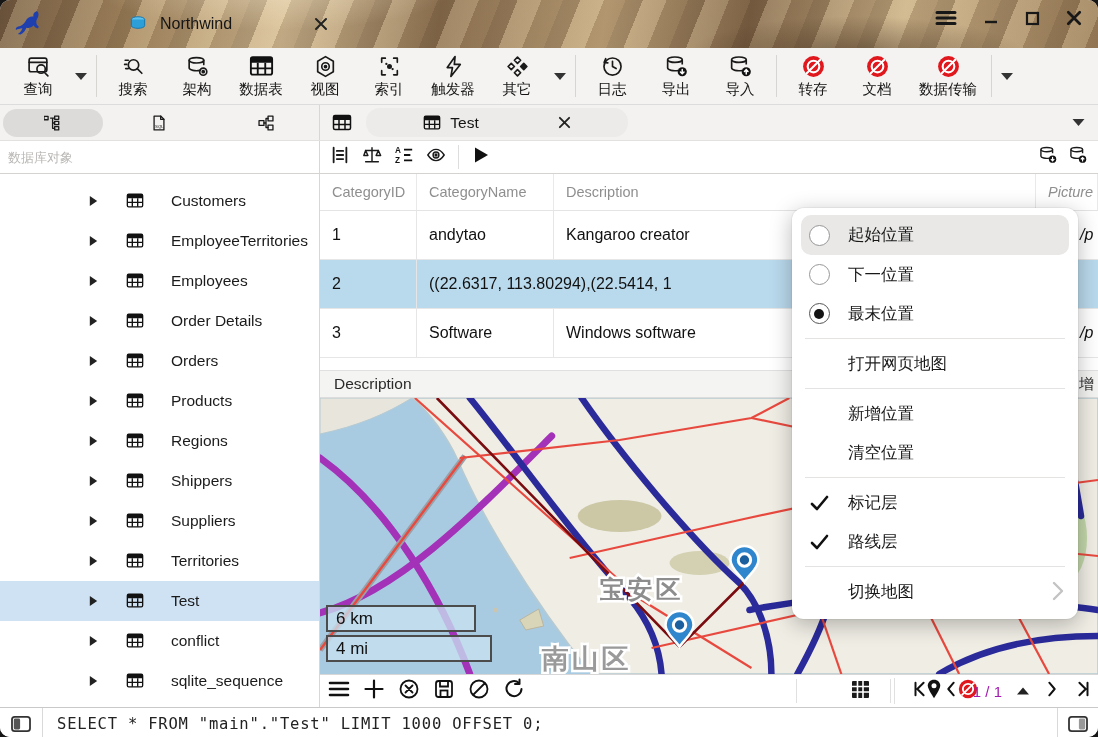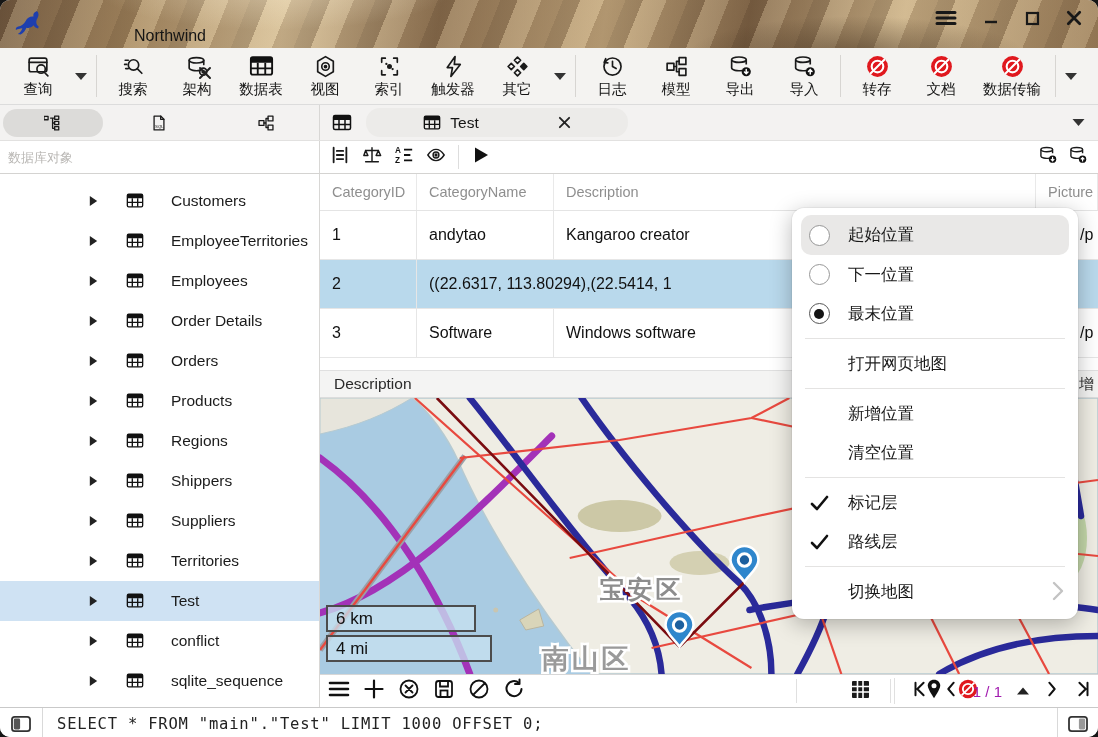--- a/index.html
+++ b/index.html
@@ -7,21 +7,21 @@
     background:#fff;font-family:"Liberation Sans",sans-serif;color:#1a1a1a;}
   
   .titlebar{position:relative;height:48px;
     background:
       radial-gradient(ellipse 260px 60px at 78% 115%, rgba(58,40,24,.5), transparent 65%),
       radial-gradient(ellipse 300px 70px at 25% -25%, rgba(255,242,214,.38), transparent 60%),
       repeating-linear-gradient(112deg, rgba(88,63,42,.28) 0 16px, rgba(228,204,168,.26) 16px 38px, rgba(133,104,74,.3) 38px 58px),
       linear-gradient(100deg,#6e573f 0%,#a3875f 12%,#d9c49c 26%,#8a6f4f 40%,#c4aa80 55%,#7c6245 68%,#cdb58b 82%,#967a56 100%);
     display:flex;align-items:center;}
   .kangaroo{position:absolute;left:13px;top:9px;width:28px;height:28px;}
-  .app-tab{position:absolute;left:118px;top:6px;height:36px;display:flex;align-items:center;gap:21px;padding:0 10px;flex-direction:column;}
+  .app-tab{position:absolute;left:118px;top:6px;height:36px;display:flex;align-items:center;gap:12px;padding:0 10px;}
   .app-tab .ttl{font-size:16px;color:#151515;}
   .tab-close,.win-btn{display:flex;align-items:center;justify-content:center;cursor:default;}
   .win-group{position:absolute;right:16px;top:10px;display:flex;align-items:center;gap:26px;}
   
   .toolbar{height:56px;background:#f4f3f1;border-bottom:1px solid #dcdcdc;display:flex;align-items:center;padding:0 6px;}
   .tb-btn{display:flex;flex-direction:column;align-items:center;justify-content:center;gap:1px;height:52px;padding:0 10px;min-width:44px;}
   .tb-btn .lbl{font-size:14.5px;color:#141414;white-space:nowrap;}
   .tb-sep{width:1px;height:42px;background:#d7d5d2;margin:0 4px;}
   .tb-arrow{display:flex;align-items:center;justify-content:center;width:22px;height:52px;}
   .ic24{width:25px;height:25px;}
@@ -55,21 +55,21 @@
   
   .rightpanel{flex:1;position:relative;background:#fff;}
   .grid{position:absolute;top:0;left:0;right:0;}
   .g-head{display:flex;height:36px;border-bottom:1px solid #e4e4e4;align-items:center;}
   .g-row{display:flex;height:48px;border-bottom:1px solid #e6e6e6;align-items:center;}
   .g-row.sel .gc{background:#b9d9ec;}
   .gc{height:100%;display:flex;align-items:center;padding:0 12px;border-right:1px solid #e6e6e6;overflow:hidden;white-space:nowrap;box-sizing:border-box;}
   .c-id{width:97px;flex:none;}
   .c-name{width:137px;flex:none;}
   .c-desc{width:482px;flex:none;}
-  .c-pic{flex:1;border-right:0;}
+  .c-pic{flex:1;border-right:0;font-style:italic;}
   .g-head .gc{color:#8f8f8f;font-size:14.5px;border-right:1px solid #e9e9e9;}
   .g-row .gc{font-size:16px;color:#111;}
   
   .desc-head{position:absolute;top:196px;left:0;right:0;height:28px;background:#f4f4f3;border-top:1px solid #e0e0e0;border-bottom:1px solid #dcdcdc;display:flex;align-items:center;box-sizing:border-box;}
   .desc-head .t{font-size:15.5px;color:#2a2a2a;padding-left:14px;}
   .desc-head .hint{position:absolute;right:4px;font-size:15px;color:#2a2a2a;}
   .map-wrap{position:absolute;top:224px;left:0;right:0;height:276px;overflow:hidden;background:#a9cbe2;text-align:center;}
   .map-svg{position:absolute;inset:0;width:100%;height:100%;}
   .scalebox{position:absolute;left:6px;background:rgba(198,224,240,.78);border:2px solid #4c4c4c;box-sizing:border-box;font-size:17px;color:#111;display:flex;align-items:center;padding-left:8px;}
   .sc-km{top:207px;width:150px;height:27px;}
@@ -242,29 +242,20 @@
         </svg>
       </div>
     <div class="tb-sep"></div>
     <div class="tb-btn">
       <svg class="ic24 stroke" viewBox="0 0 24 24">
           <circle cx="12" cy="12" r="8.2"></circle>
           <path d="M12,7 V12 L15.5,14"></path>
           <path d="M5.5,4.5 L4,8 L7.5,8.5"></path>
         </svg>
       <span class="lbl">日志</span>
-    </div>
-    <div class="tb-btn">
-      <svg class="ic24 stroke" viewBox="0 0 24 24">
-          <rect x="3" y="9" width="6.5" height="6.5"></rect>
-          <rect x="14.5" y="3.5" width="6.5" height="6.5"></rect>
-          <rect x="14.5" y="14" width="6.5" height="6.5"></rect>
-          <path d="M9.5,12 H12 M12,12 V7 H14.5 M12,12 V17 H14.5"></path>
-        </svg>
-      <span class="lbl">模型</span>
     </div>
     <div class="tb-btn">
       <svg class="ic24" viewBox="0 0 24 24">
           <g class="stroke" fill="none" stroke="#1a1a1a" stroke-width="1.6">
             <ellipse cx="10.5" cy="5.5" rx="7" ry="2.6"></ellipse>
             <path d="M3.5,5.5 V13.5 a7,2.6 0 0 0 10,2.3 M17.5,5.5 V10"></path>
           </g>
           <circle cx="17.5" cy="17" r="4.4" fill="#111"></circle>
           <path d="M17.5,14.8 V18.6 M15.8,17.2 L17.5,19 L19.2,17.2" stroke="#fff" stroke-width="1.4" fill="none" stroke-linecap="round"></path>
         </svg>

